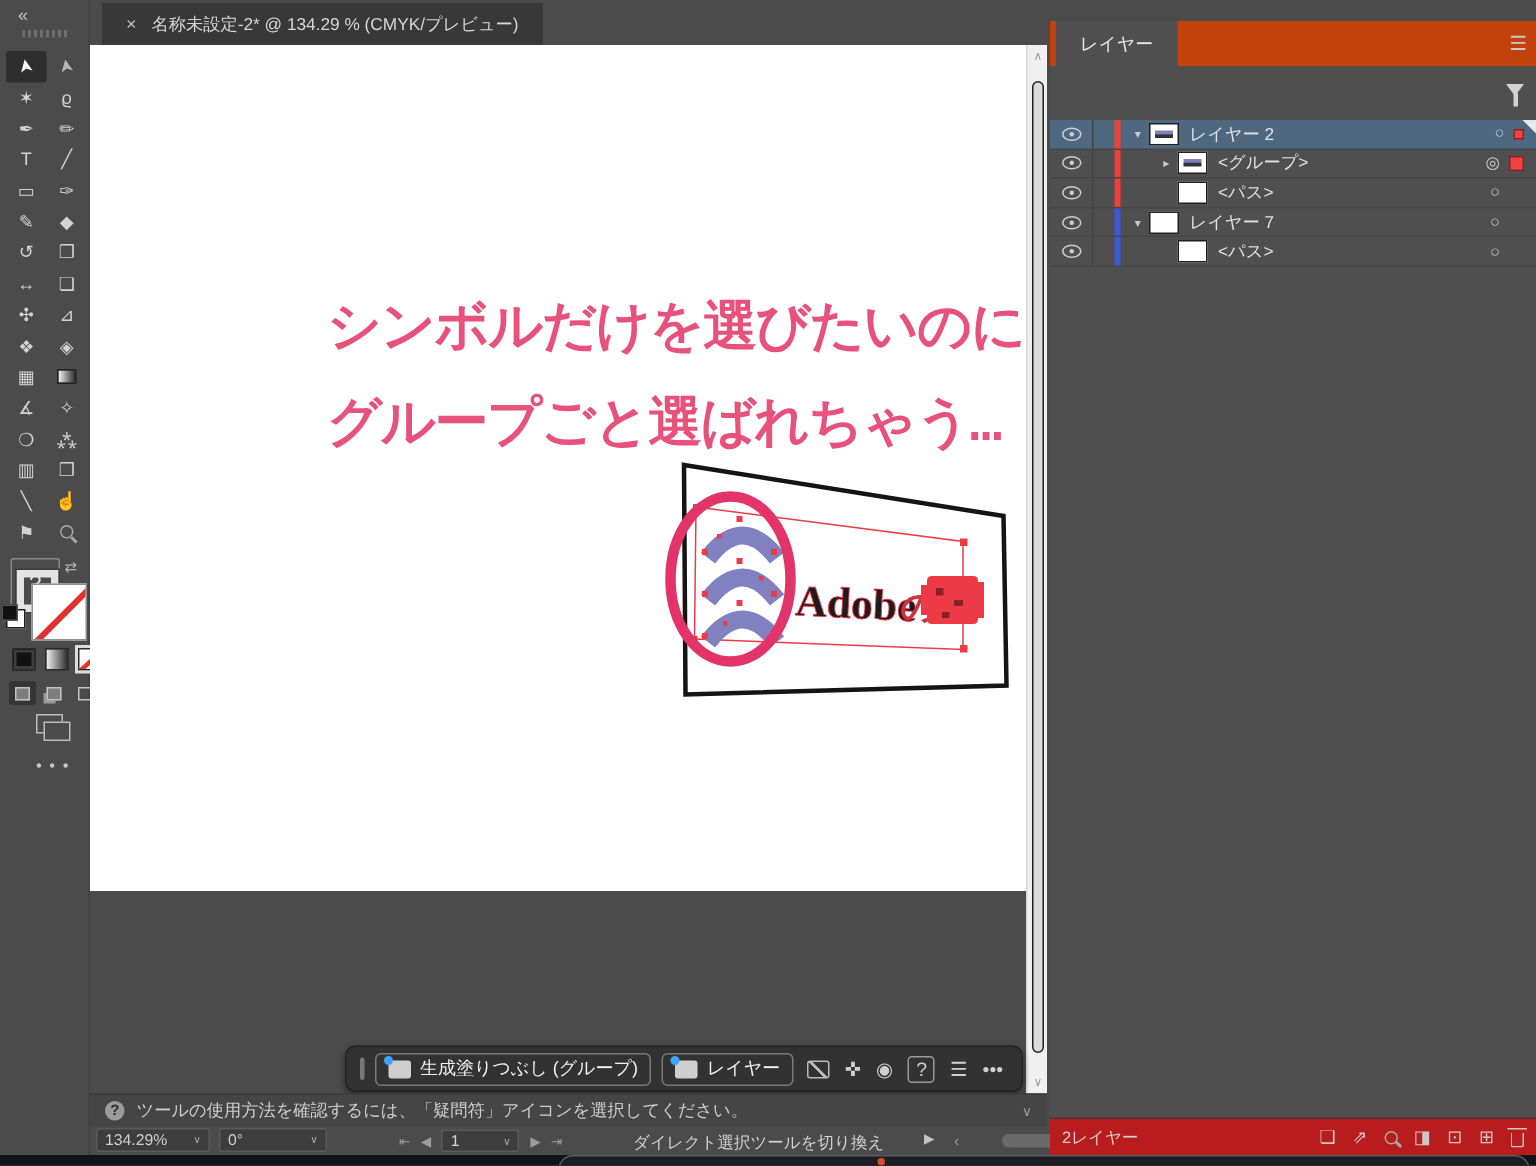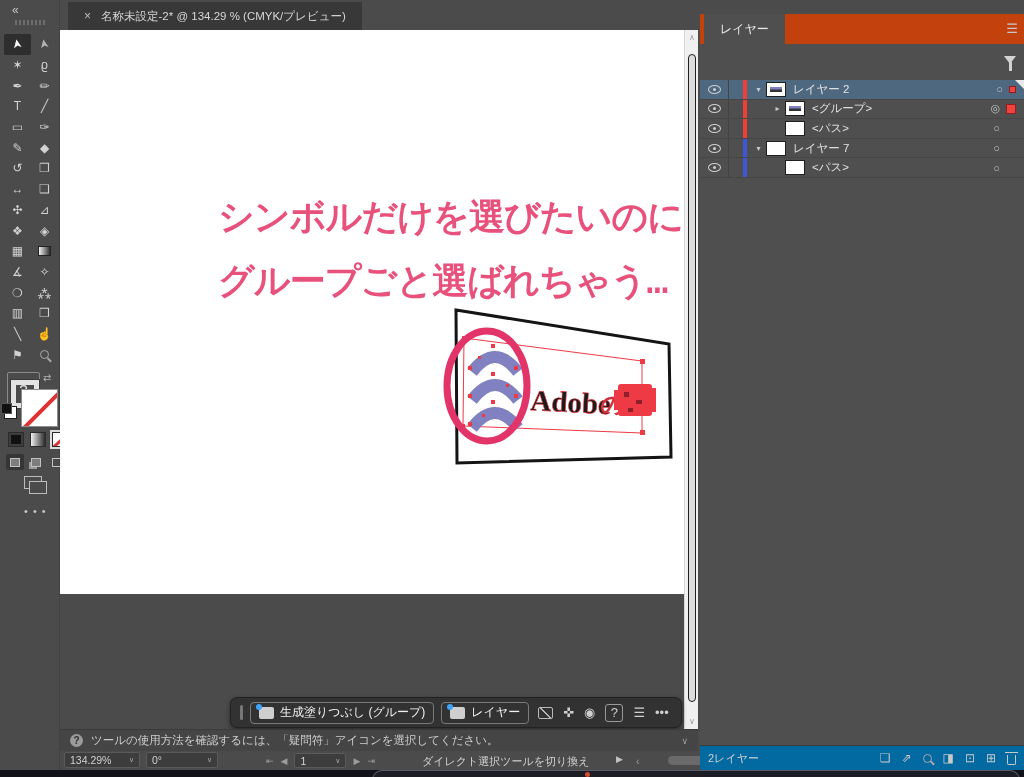--- a/index.html
+++ b/index.html
@@ -120,21 +120,21 @@
   .lchev{width:15px;text-align:center;font-size:8px;color:#c9c9c9;flex:none;margin-left:4px}
   .thumb{width:20px;height:15px;background:#fff;border:1px solid #1f1f1f;flex:none;margin-right:7px;
          display:flex;align-items:center;justify-content:center}
   .thumb .mini{width:12px;height:5px;background:linear-gradient(180deg,#8181c2 40%,#333 60%)}
   .lright{margin-left:auto;display:flex;align-items:center;gap:6px;padding-right:8px}
   .ltarget{font-size:11px;color:#c5c5c5}
   .selsq{background:#f04340;border:1px solid #8e1f1c}
   .selsq.small{width:7px;height:7px}
   .selsq.large{width:10px;height:10px}
   .corner{position:absolute;right:0;top:0;width:0;height:0;border-left:9px solid transparent;border-top:9px solid #e8e8e8}
-  .dock-footer{position:absolute;left:0;bottom:0;width:324px;height:25px;background:#0369a1;
+  .dock-footer{position:absolute;left:0;bottom:0;width:324px;height:25px;background:#b91c1c;
                border-top:1px solid #3b3b3b;display:flex;align-items:center;font-size:11px;color:#d2d2d2;padding:0 8px}
   #layers-footer-icons{margin-left:auto;display:flex;align-items:center;gap:11px}
   #layers-footer-icons .fic{color:#c9c9c9;font-size:12px;cursor:pointer;display:flex;align-items:center}
   .i-trash{width:9px;height:10px;border:1.2px solid #c9c9c9;border-top:none;border-radius:0 0 2px 2px;position:relative;margin-top:3px}
   .i-trash::before{content:"";position:absolute;top:-3px;left:-3.2px;width:13px;height:1.6px;background:#c9c9c9}
   .i-grad{width:13px;height:10px;background:linear-gradient(90deg,#f2f2f2,#2e2e2e);border:1px solid #222}
 
   
   .desk{left:0;top:770px;width:1024px;height:7px;background:#12121a}
   .deskdock{position:absolute;left:372px;top:770px;width:648px;height:10px;background:#1d1d26;

